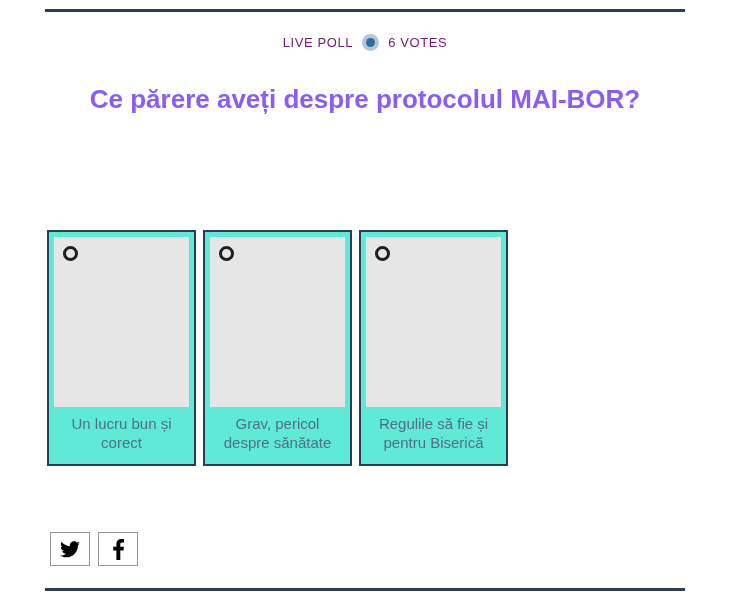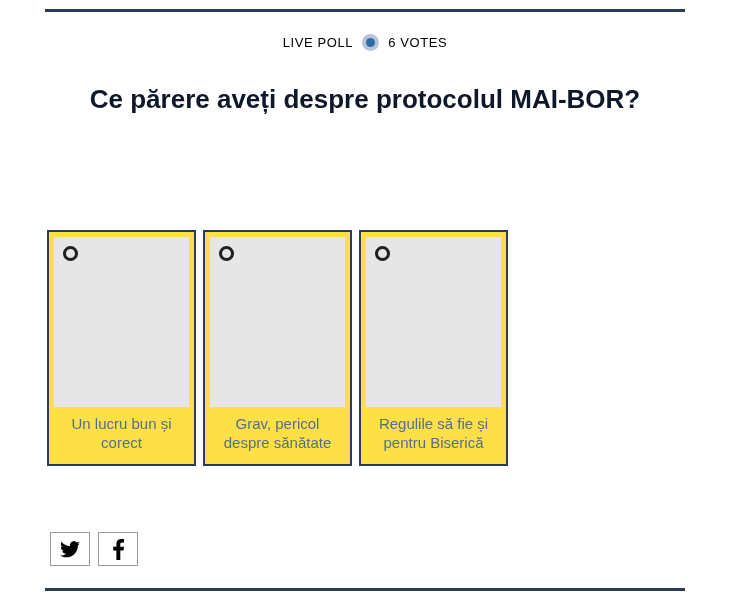--- a/index.html
+++ b/index.html
@@ -44,21 +44,21 @@
     align-items: center;
     justify-content: center;
     gap: 9px;
     margin-top: 20px;
     height: 20px;
   }
   .poll-status,
   .poll-votes {
     font-size: 13px;
     letter-spacing: 0.6px;
-    color: #000000;
+    color: #701a75;
     line-height: 1;
     white-space: nowrap;
   }
   .live-dot {
     width: 17px;
     height: 17px;
     border-radius: 50%;
     background: #b6c6d8;
     display: flex;
     align-items: center;
@@ -74,36 +74,36 @@
   }
 
   
   .poll-question {
     margin: 30px auto 0;
     width: 600px;
     text-align: center;
     font-size: 26px;
     font-weight: bold;
     line-height: 1.32;
-    color: #0f172a;
+    color: #8b5cf6;
   }
 
   
   .options-row {
     position: absolute;
     left: 2px;
     top: 230px;
     display: flex;
     gap: 7px;
   }
   .option-card {
     width: 149px;
     height: 236px;
     border: 2px solid #2b3c56;
-    background: #fde047;
+    background: #5eead4;
     box-sizing: border-box;
     padding: 5px 5px 0 5px;
     display: flex;
     flex-direction: column;
     cursor: pointer;
   }
   .option-image {
     background: #e6e6e6;
     height: 170px;
     position: relative;

